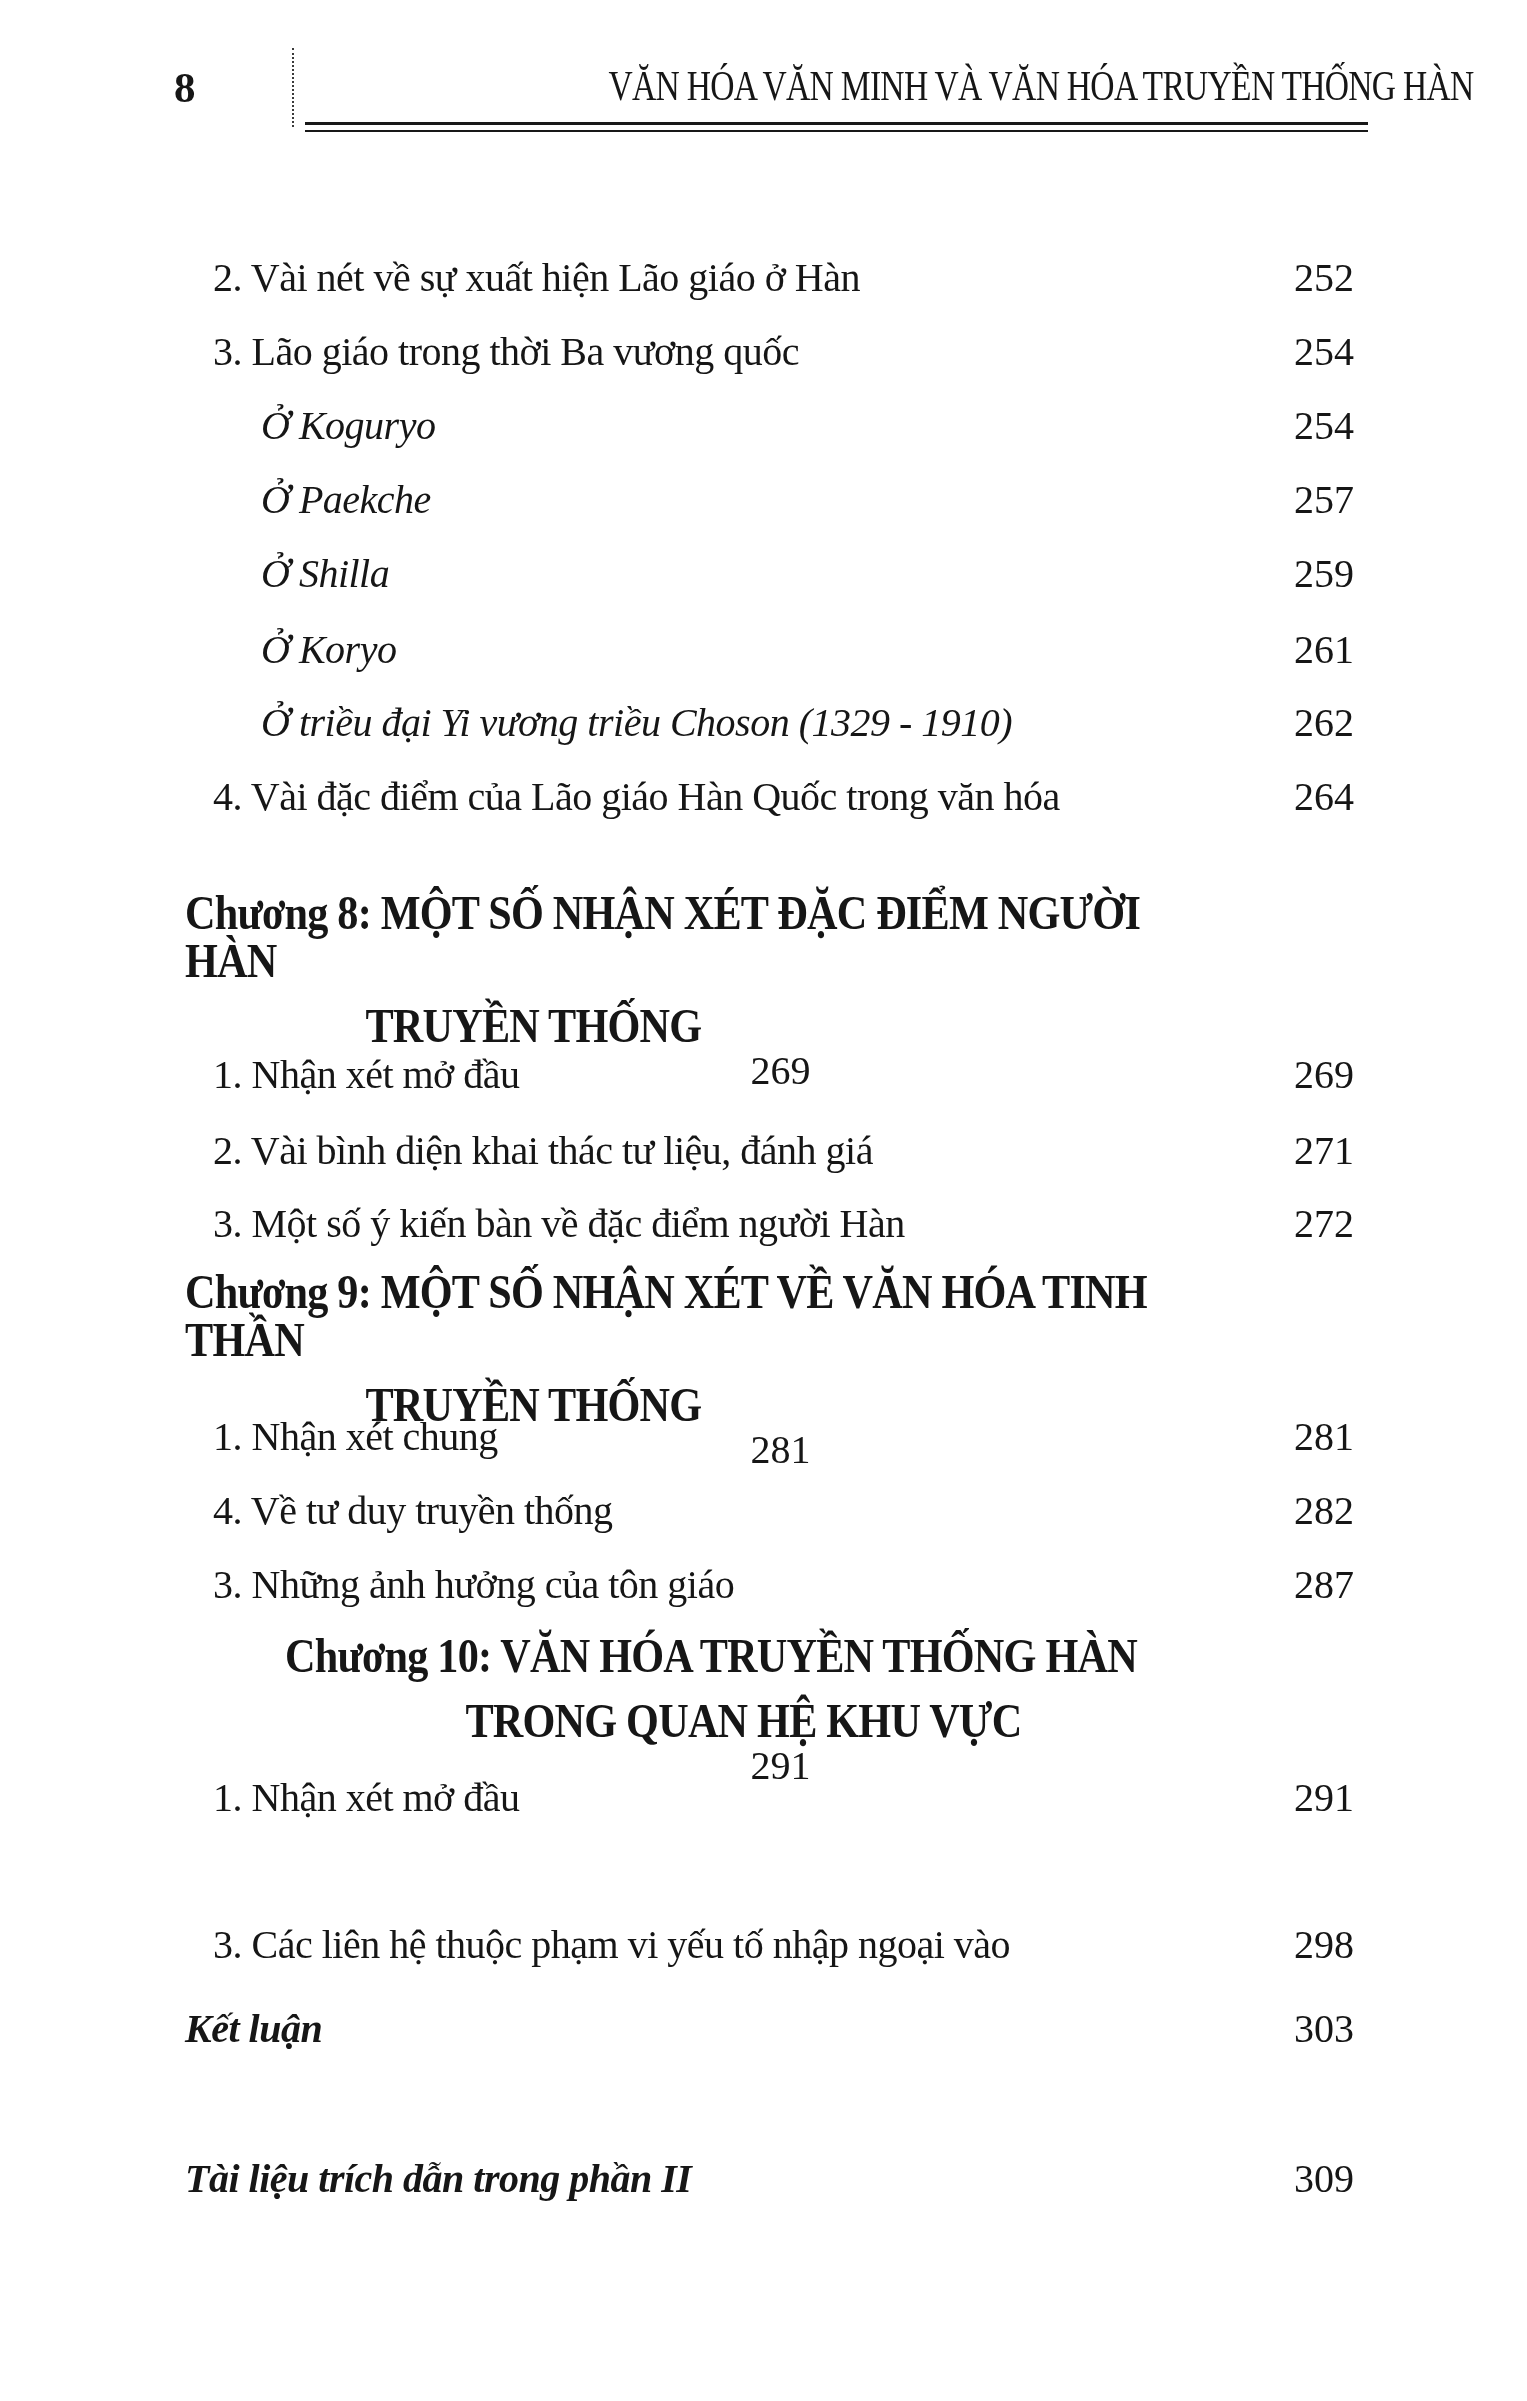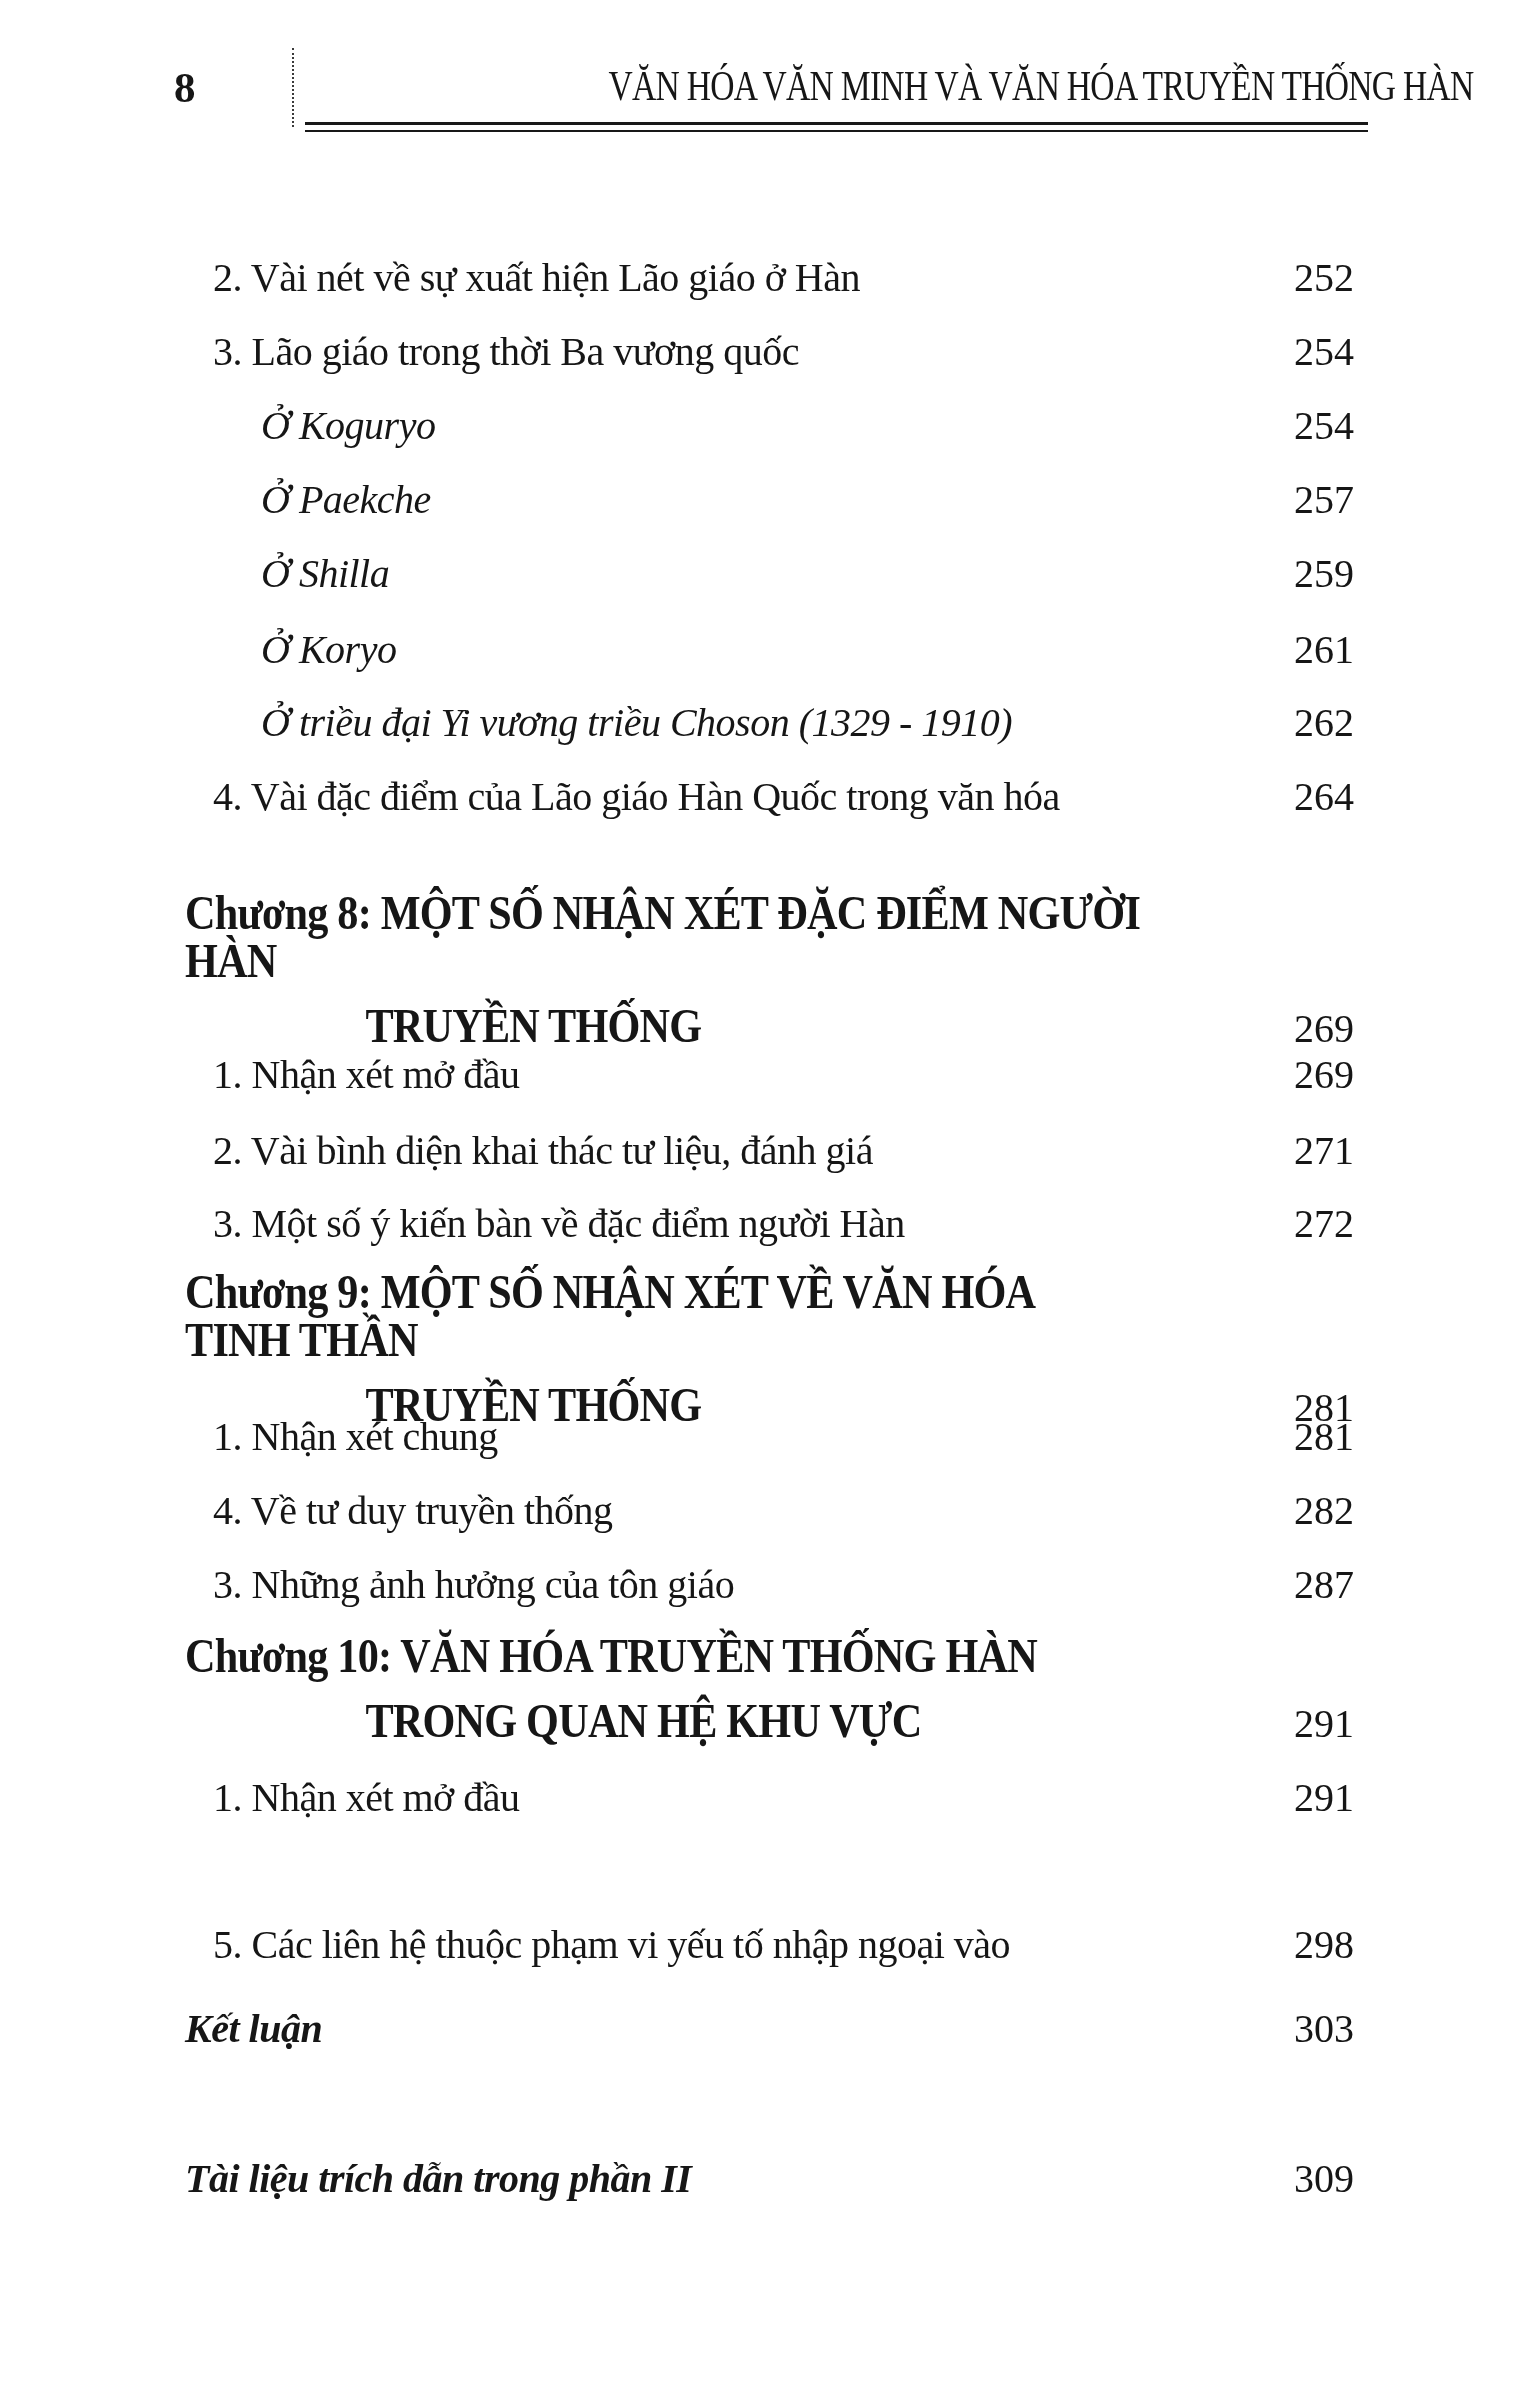--- a/index.html
+++ b/index.html
@@ -39,21 +39,21 @@
   }
   .row .pg{
     white-space:nowrap;margin-left:22px;
     font-style:normal;font-weight:normal;letter-spacing:0;
   }
   .row.item  .label{padding-left:28px;}
   .row.sub   .label{padding-left:76px;font-style:italic;}
   .row.tail  .label{font-weight:bold;font-style:italic;}
   .row.item2 .lines{padding-left:28px;}
   .row.item2 .l2{margin-top:20.3px;padding-left:43px;}
-  .row.chapter{align-items:flex-end;}
+  .row.chapter{align-items:center;flex-direction:column;}
   .row.chapter .lines{
     font-weight:bold;font-size:48px;line-height:1;
     transform:scaleX(0.88);transform-origin:left center;
     letter-spacing:-0.9px;
   }
   .row.chapter .l2{margin-top:16.6px;padding-left:205px;}
 </style>
 </head>
 <body>
 
@@ -160,21 +160,21 @@
     <span class="pg">291</span>
   </div>
 
   <div class="row item" style="top:1777px">
     <span class="label">1. Nhận xét mở đầu</span>
     <span class="pg">291</span>
   </div>
 
 
   <div class="row item" style="top:1924px">
-    <span class="label">5. Các liên hệ thuộc phạm vi yếu tố nhập ngoại vào</span>
+    <span class="label">3. Các liên hệ thuộc phạm vi yếu tố nhập ngoại vào</span>
     <span class="pg">298</span>
   </div>
 
   <div class="row tail" style="top:2008px">
     <span class="label">Kết luận</span>
     <span class="pg">303</span>
   </div>
 
 
   <div class="row tail" style="top:2158px">

